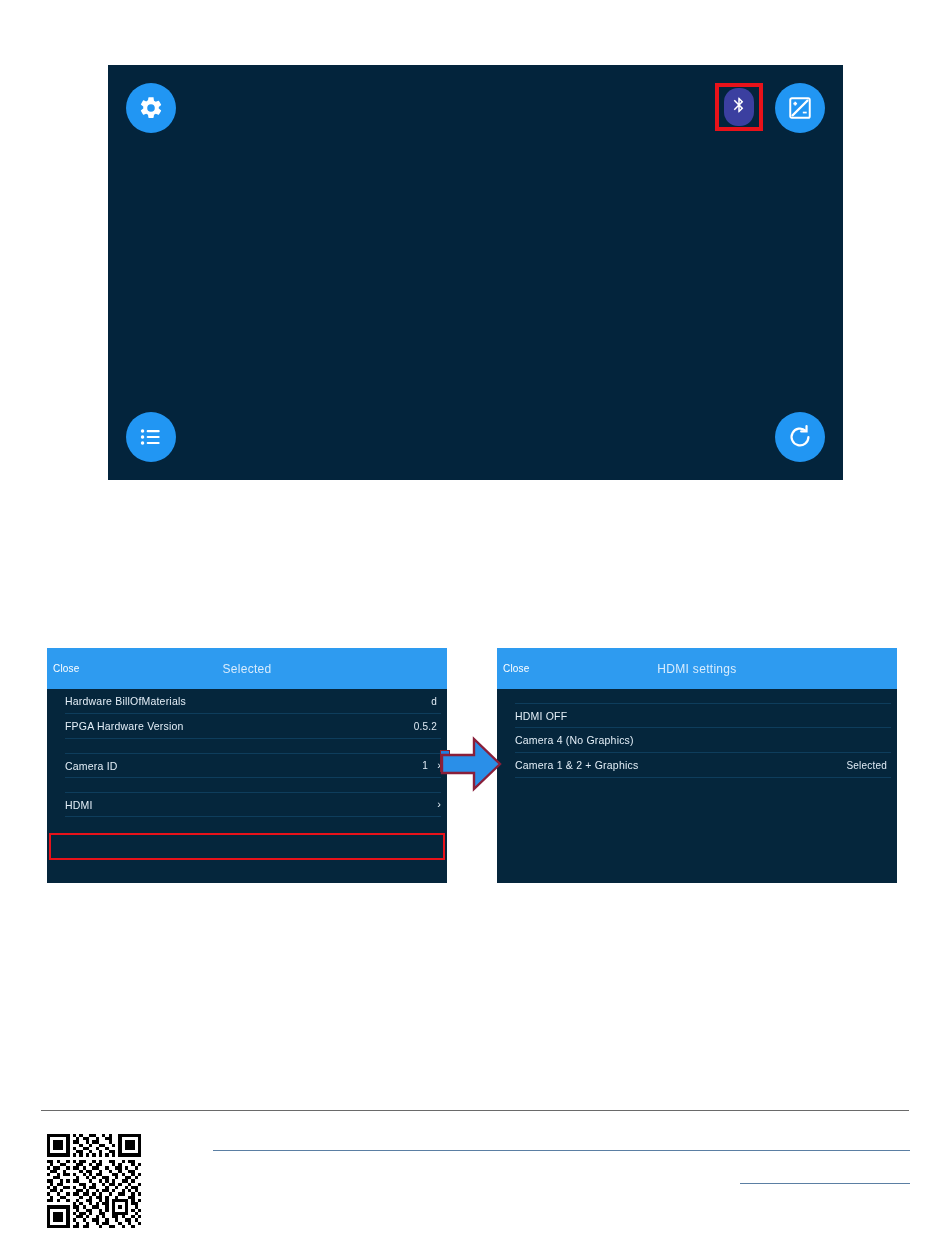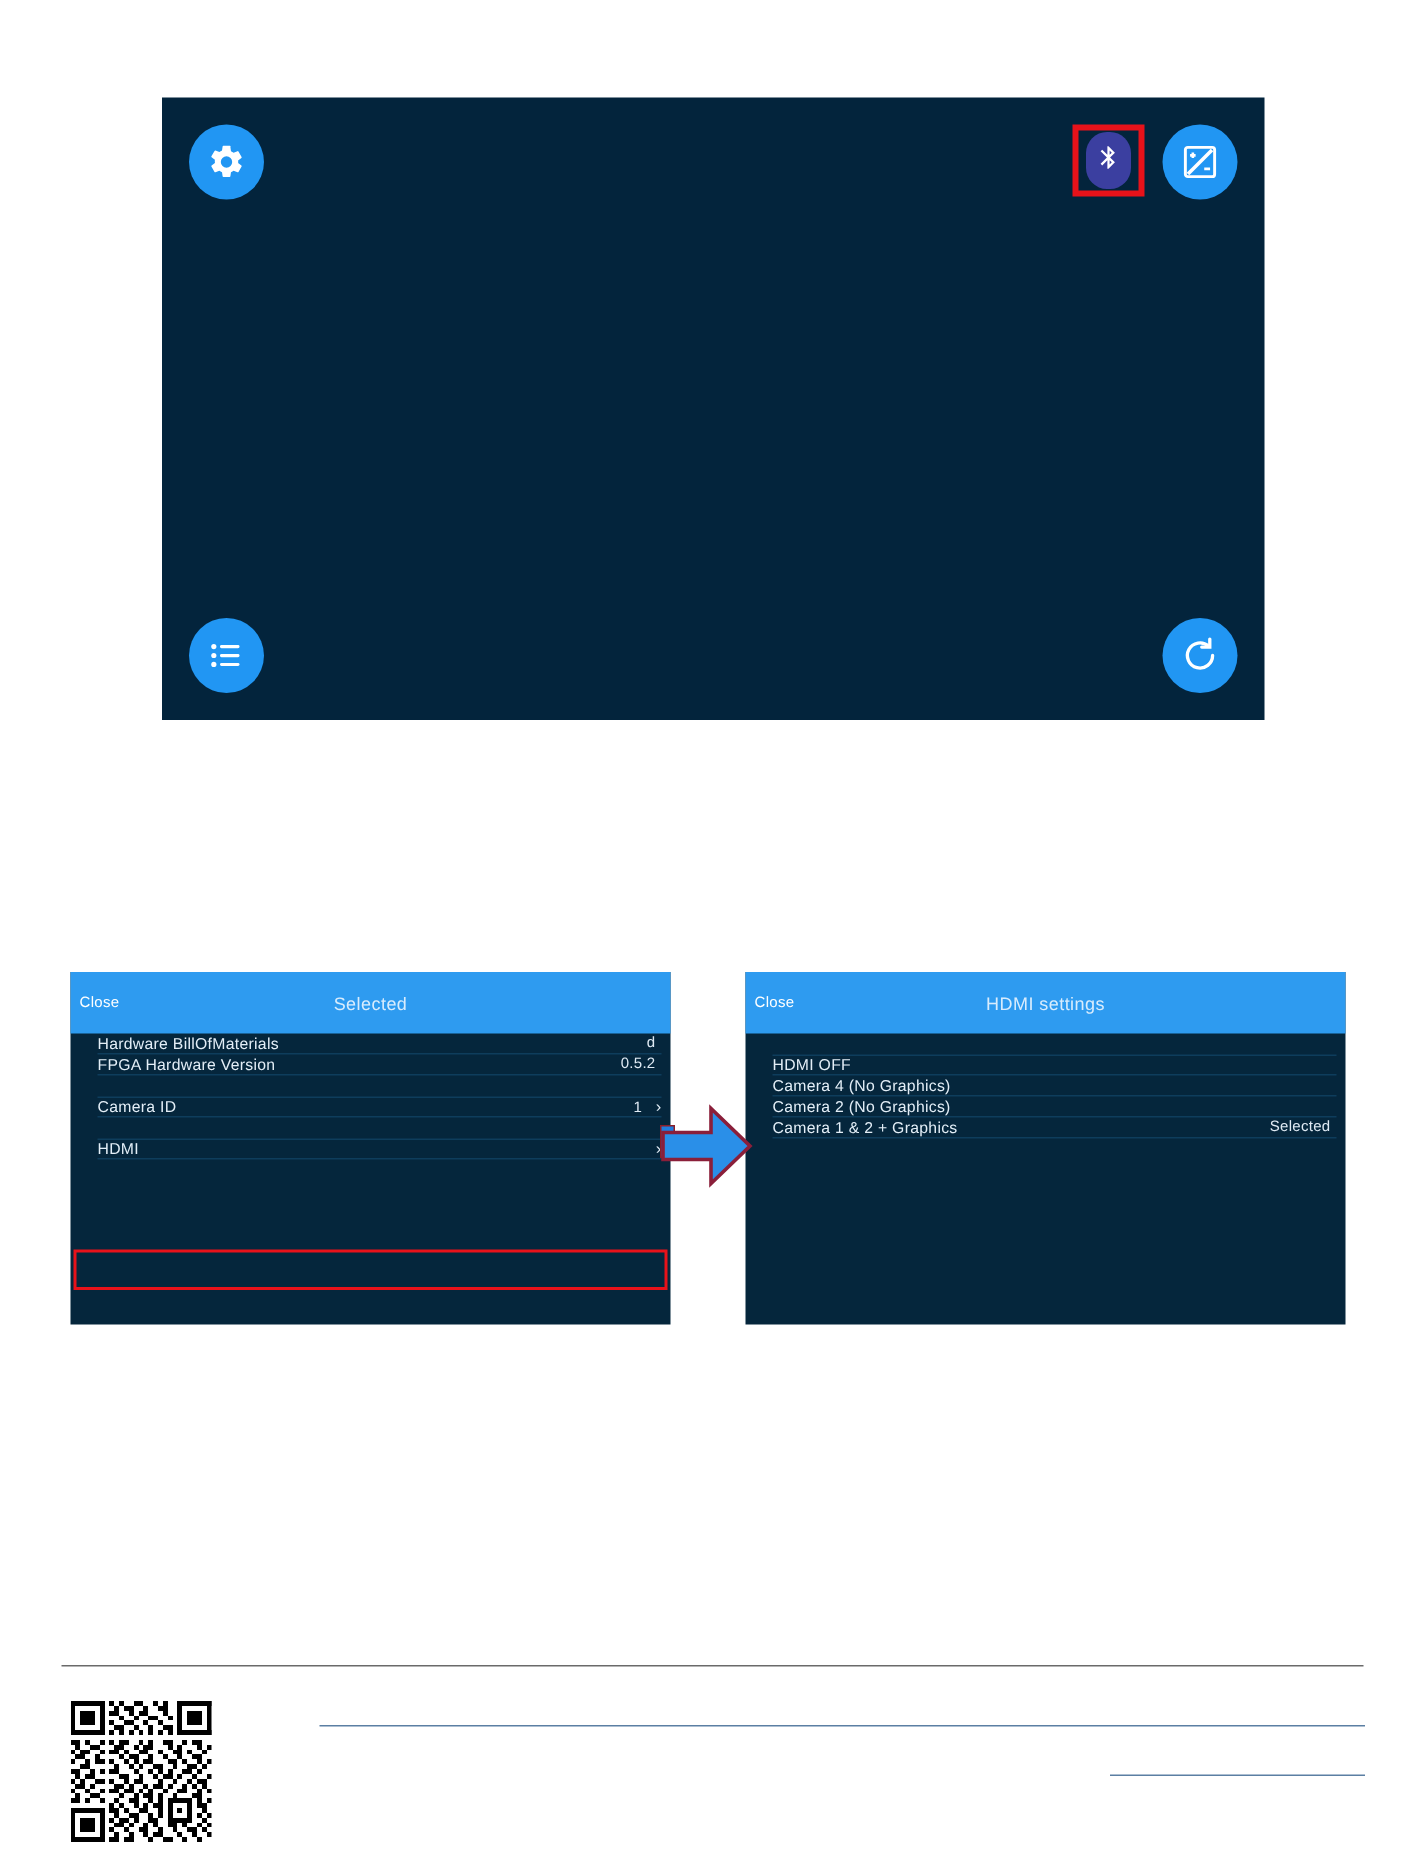--- a/index.html
+++ b/index.html
@@ -69,21 +69,21 @@
   }
   .ui-header .title {
     width: 100%; text-align: center;
     font-size: 12px; color: #d8ecfd;
     letter-spacing: .3px;
   }
 
   .ui-list { position: relative; padding: 0; }
   .ui-row {
     position: relative;
-    height: 14px;
+    height: 25px;
     margin-left: 18px;
     margin-right: 6px;
     border-bottom: 1px solid #0e3d5c;
     display: flex; align-items: center;
     color: #e3eef7;
     font-size: 10.5px;
     letter-spacing: .2px;
   }
   .ui-row .label { flex: 1; }
   .ui-row .value {
@@ -255,24 +255,20 @@
 
     <div class="ui-list">
       <div class="ui-spacer"></div>
 
       <div class="ui-row topline">
         <span class="label">HDMI OFF</span>
         <span class="value"></span>
       </div>
       <div class="ui-row">
         <span class="label">Camera 4 (No Graphics)</span>
-        <span class="value"></span>
-      </div>
-      <div class="ui-row">
-        <span class="label">Camera 2 (No Graphics)</span>
         <span class="value"></span>
       </div>
       <div class="ui-row">
         <span class="label">Camera 1 &amp; 2 + Graphics</span>
         <span class="value">Selected</span>
       </div>
     </div>
   </div>
 
   <div class="arrow">

